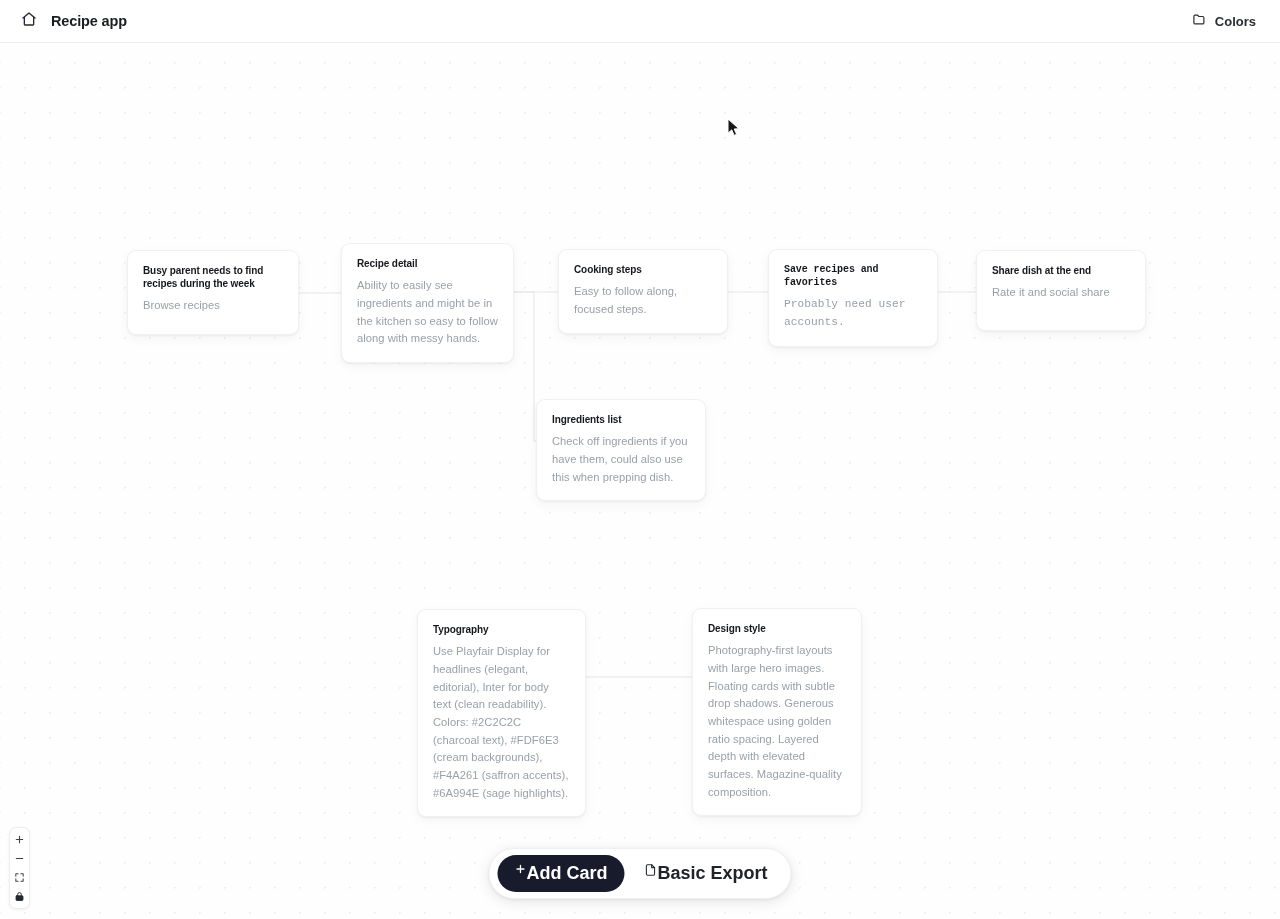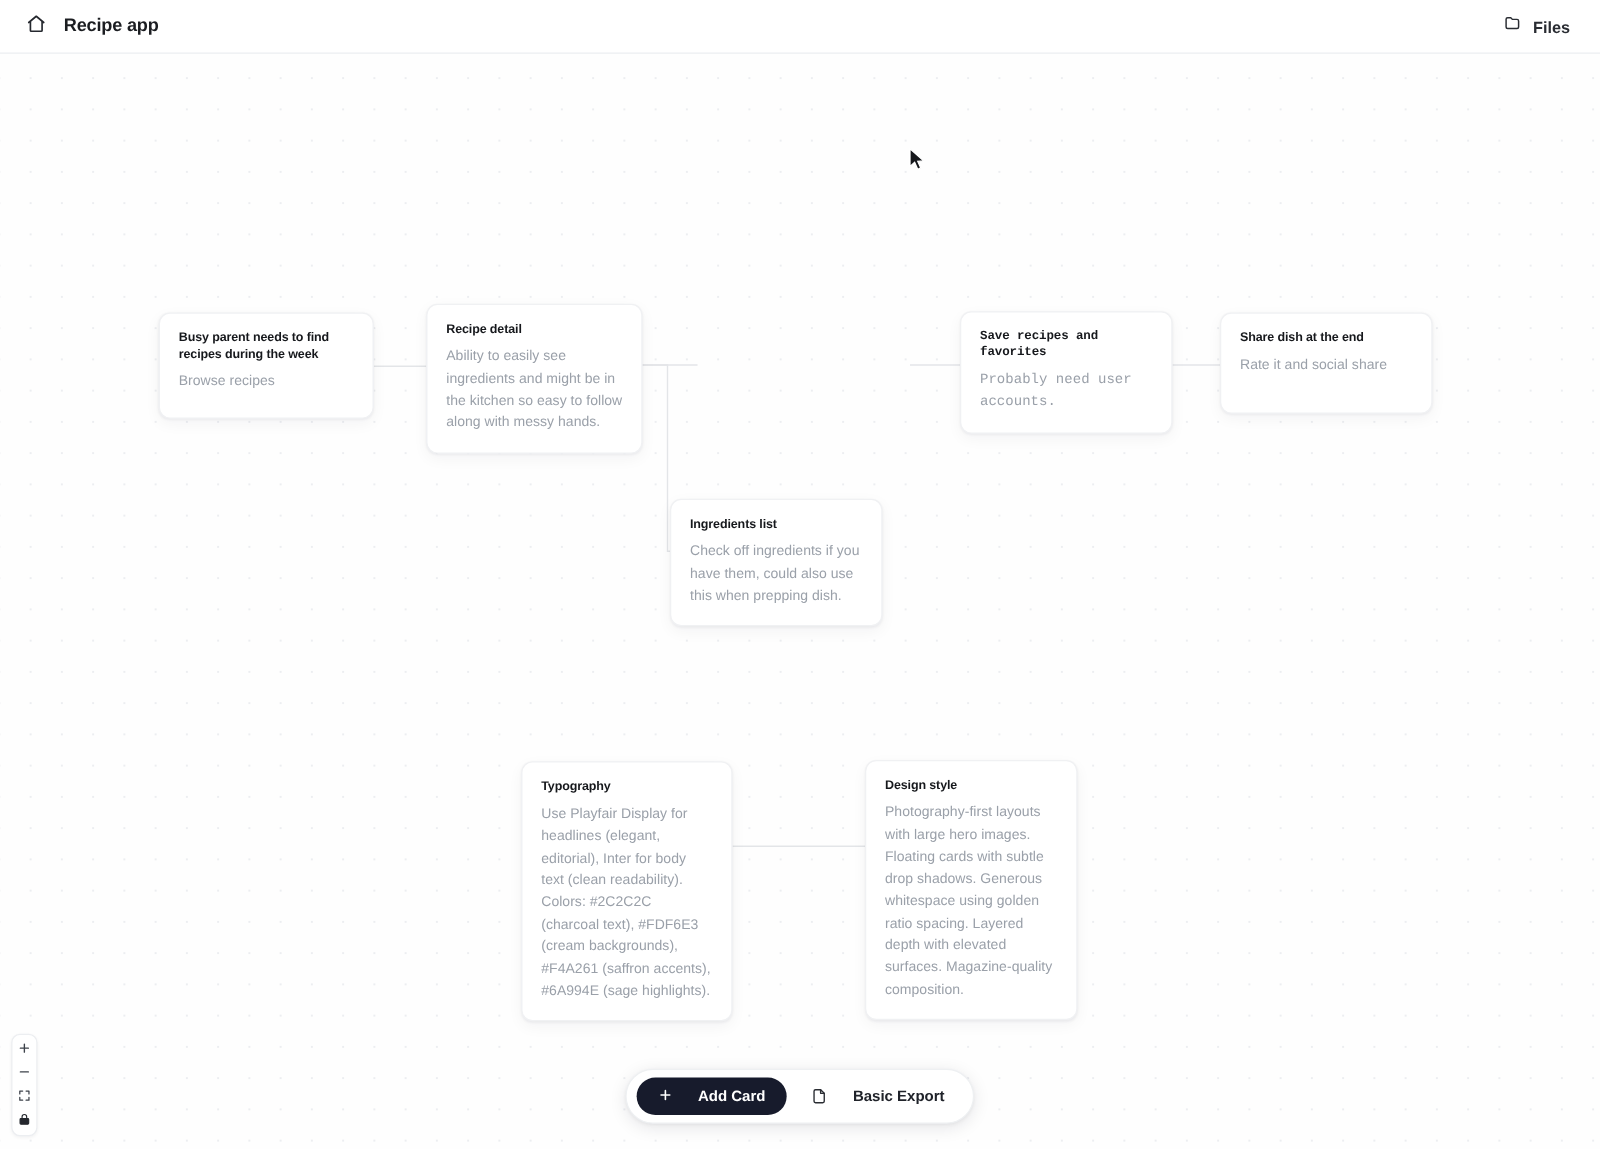--- a/index.html
+++ b/index.html
@@ -98,23 +98,23 @@
     transform: translateX(-50%);
     display: flex; align-items: center; gap: 4px;
     background: #ffffff;
     border: 1px solid #eef0f2;
     border-radius: 26px;
     box-shadow: 0 3px 14px rgba(16,24,40,0.10), 0 1px 3px rgba(16,24,40,0.06);
     padding: 6px 8px;
     z-index: 35;
   }
   .tb-btn {
-    display: flex; align-items: flex-start; gap: 20px;
+    display: flex; align-items: flex-start; gap: 0;
     padding: 8px 15px; border-radius: 20px;
-    font-size: 12px; font-weight: 700;
+    font-size: 18px; font-weight: 700;
     color: #20232a; cursor: pointer;
     white-space: nowrap;
   }
   .tb-btn.primary {
     background: #171b2c; color: #ffffff;
     padding: 8px 17px;
   }
   .tb-icon { display: flex; align-items: center; justify-content: center; }
 
   
@@ -136,21 +136,21 @@
     </div>
     <div class="app-title">Recipe app</div>
 
     <div class="topbar-right">
       <div class="files-btn">
         <span>
           <svg width="15" height="15" viewBox="0 0 24 24" fill="none" stroke="#2a2d33" stroke-width="1.9" stroke-linecap="round" stroke-linejoin="round">
             <path d="M3 7a2 2 0 0 1 2-2h4l2 2.2h6a2 2 0 0 1 2 2V17a2 2 0 0 1-2 2H5a2 2 0 0 1-2-2z"></path>
           </svg>
         </span>
-        <span class="files-label">Files</span>
+        <span class="files-label">Colors</span>
       </div>
     </div>
   </div>
 
   <div class="canvas">
 
     <svg class="edges">
       <g stroke="#e3e5e8" stroke-width="1.1" fill="none">
 
         <path d="M299,250 H341"></path>
@@ -170,20 +170,24 @@
     <div class="card" style="left:127px; top:207px; width:172px; min-height:85px;">
       <div class="card-title">Busy parent needs to find recipes during the week</div>
       <div class="card-body">Browse recipes</div>
     </div>
 
     <div class="card" style="left:341px; top:200px; width:173px; min-height:98px;">
       <div class="card-title">Recipe detail</div>
       <div class="card-body">Ability to easily see ingredients and might be in the kitchen so easy to follow along with messy hands.</div>
     </div>
 
+    <div class="card" style="left:558px; top:206px; width:170px; min-height:83px;">
+      <div class="card-title">Cooking steps</div>
+      <div class="card-body">Easy to follow along, focused steps.</div>
+    </div>
 
     <div class="card" style="left:768px; top:206px; width:170px; min-height:83px;font-family:Liberation Mono, monospace;">
       <div class="card-title">Save recipes and favorites</div>
       <div class="card-body">Probably need user accounts.</div>
     </div>
 
     <div class="card" style="left:976px; top:207px; width:170px; min-height:81px;">
       <div class="card-title">Share dish at the end</div>
       <div class="card-body">Rate it and social share</div>
     </div>

